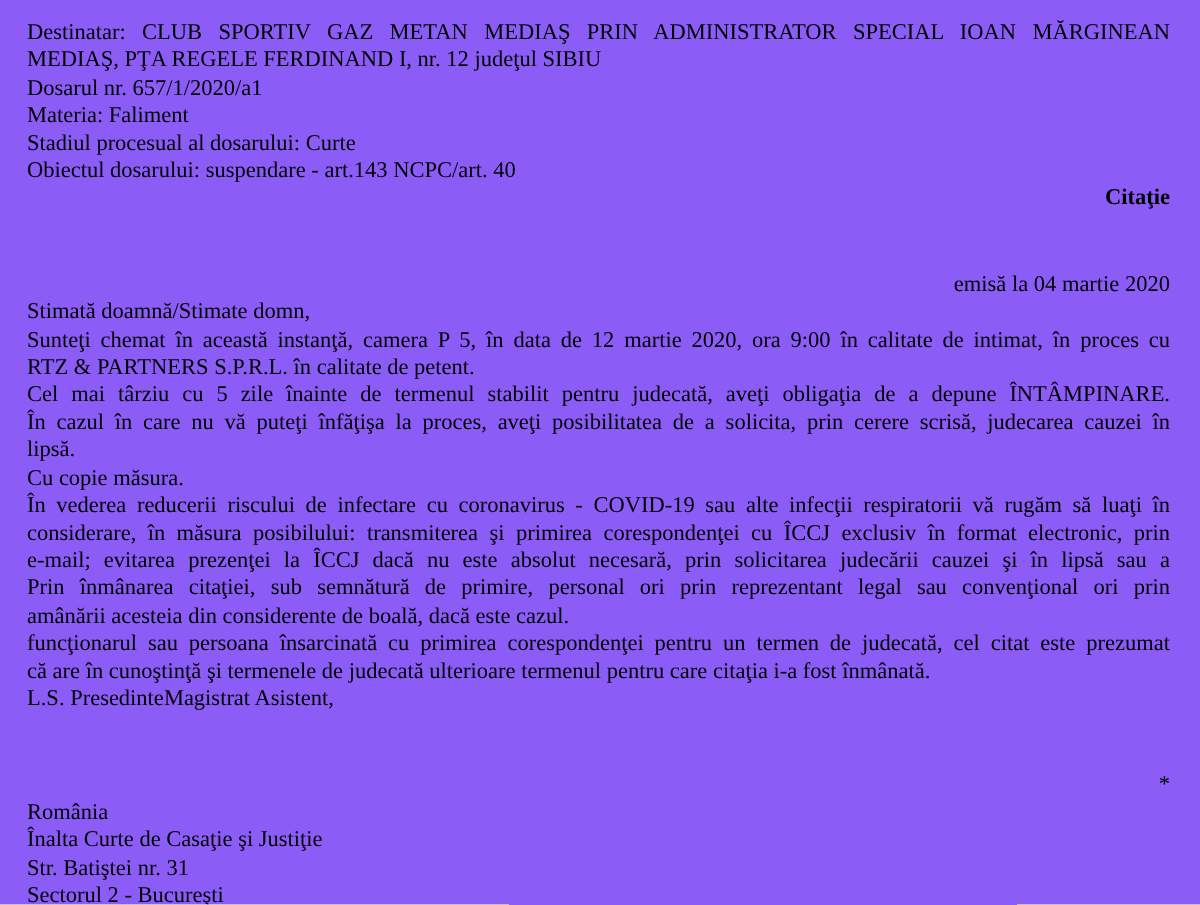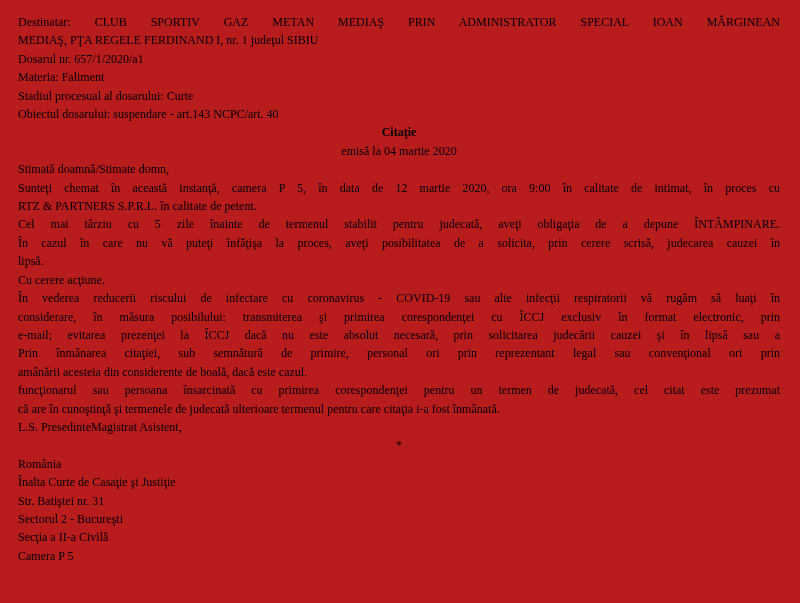--- a/index.html
+++ b/index.html
@@ -4,71 +4,72 @@
 <style>
   html, body {
     margin: 0;
     padding: 0;
     background: #ffffff;
   }
   .page {
     position: relative;
     width: 800px;
     height: 603px;
-    background: #b91c1c;
+    background: #8b5cf6;
     color: #000000;
     font-family: "Liberation Serif", "DejaVu Serif", serif;
-    font-size: 12px;
+    font-size: 15px;
     line-height: 18.4px;
     box-sizing: border-box;
     padding: 13px 20px 0 18px;
     overflow: hidden;
   }
   .line {
     white-space: normal;
     text-align: left;
   }
   .just {
     text-align: justify;
     text-align-last: justify;
   }
   .center {
-    text-align: center;
+    text-align: right;
+    margin-top: 39px;
   }
   .title-line {
-    text-align: center;
+    text-align: right;
     font-weight: bold;
   }
   .sig-row {
     display: flex;
     justify-content: flex-start;
   }
 </style>
 </head>
 <body>
 
 <div class="page">
 
   <div class="line just">Destinatar: CLUB SPORTIV GAZ METAN MEDIAŞ PRIN ADMINISTRATOR SPECIAL IOAN MĂRGINEAN</div>
-  <div class="line">MEDIAŞ, PŢA REGELE FERDINAND I, nr. 1 judeţul SIBIU</div>
+  <div class="line">MEDIAŞ, PŢA REGELE FERDINAND I, nr. 12 judeţul SIBIU</div>
   <div class="line">Dosarul nr. 657/1/2020/a1</div>
   <div class="line">Materia: Faliment</div>
   <div class="line">Stadiul procesual al dosarului: Curte</div>
   <div class="line">Obiectul dosarului: suspendare - art.143 NCPC/art. 40</div>
 
   <div class="line title-line">Citaţie</div>
   <div class="line center">emisă la 04 martie 2020</div>
 
   <div class="line">Stimată doamnă/Stimate domn,</div>
   <div class="line just">Sunteţi chemat în această instanţă, camera P 5, în data de 12 martie 2020, ora 9:00 în calitate de intimat, în proces cu</div>
   <div class="line">RTZ &amp; PARTNERS S.P.R.L. în calitate de petent.</div>
   <div class="line just">Cel mai târziu cu 5 zile înainte de termenul stabilit pentru judecată, aveţi obligaţia de a depune ÎNTÂMPINARE.</div>
   <div class="line just">În cazul în care nu vă puteţi înfăţişa la proces, aveţi posibilitatea de a solicita, prin cerere scrisă, judecarea cauzei în</div>
   <div class="line">lipsă.</div>
-  <div class="line">Cu cerere acţiune.</div>
+  <div class="line">Cu copie măsura.</div>
   <div class="line just">În vederea reducerii riscului de infectare cu coronavirus - COVID-19 sau alte infecţii respiratorii vă rugăm să luaţi în</div>
   <div class="line just">considerare, în măsura posibilului: transmiterea şi primirea corespondenţei cu ÎCCJ exclusiv în format electronic, prin</div>
   <div class="line just">e-mail; evitarea prezenţei la ÎCCJ dacă nu este absolut necesară, prin solicitarea judecării cauzei şi în lipsă sau a</div>
   <div class="line just">Prin înmânarea citaţiei, sub semnătură de primire, personal ori prin reprezentant legal sau convenţional ori prin</div>
   <div class="line">amânării acesteia din considerente de boală, dacă este cazul.</div>
   <div class="line just">funcţionarul sau persoana însarcinată cu primirea corespondenţei pentru un termen de judecată, cel citat este prezumat</div>
   <div class="line">că are în cunoştinţă şi termenele de judecată ulterioare termenul pentru care citaţia i-a fost înmânată.</div>
 
   <div class="line sig-row">
     <span>L.S. Presedinte</span>

